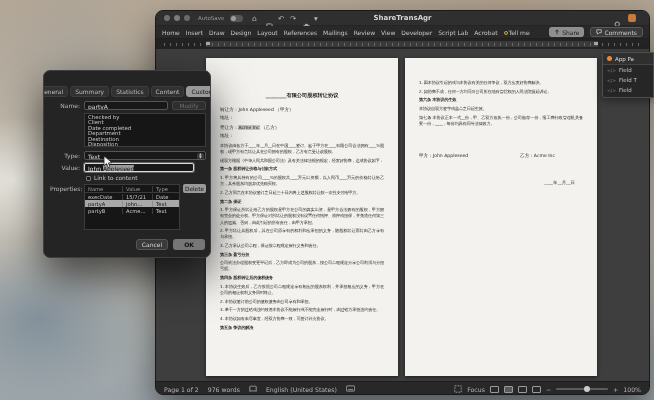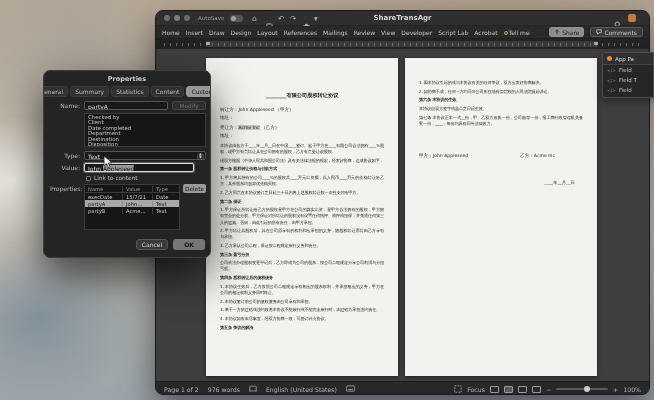--- a/index.html
+++ b/index.html
@@ -261,21 +261,20 @@
       <span class="codeico">&lt;/&gt;</span>
       <span>Field T</span>
     </div>
     <div class="apane-it">
       <span class="codeico">&lt;/&gt;</span>
       <span>Field</span>
     </div>
   </div>
 
   <div class="abs dlg">
-    <div class="abs dlg-title">Properties</div>
 
     <div class="abs dtabs">
       <span class="dtab">General</span>
       <span class="dtab">Summary</span>
       <span class="dtab">Statistics</span>
       <span class="dtab">Content</span>
       <span class="dtab on">Custom</span>
     </div>
 
     <span class="abs dlabel" style="left:10px;top:31px;">Name:</span>

